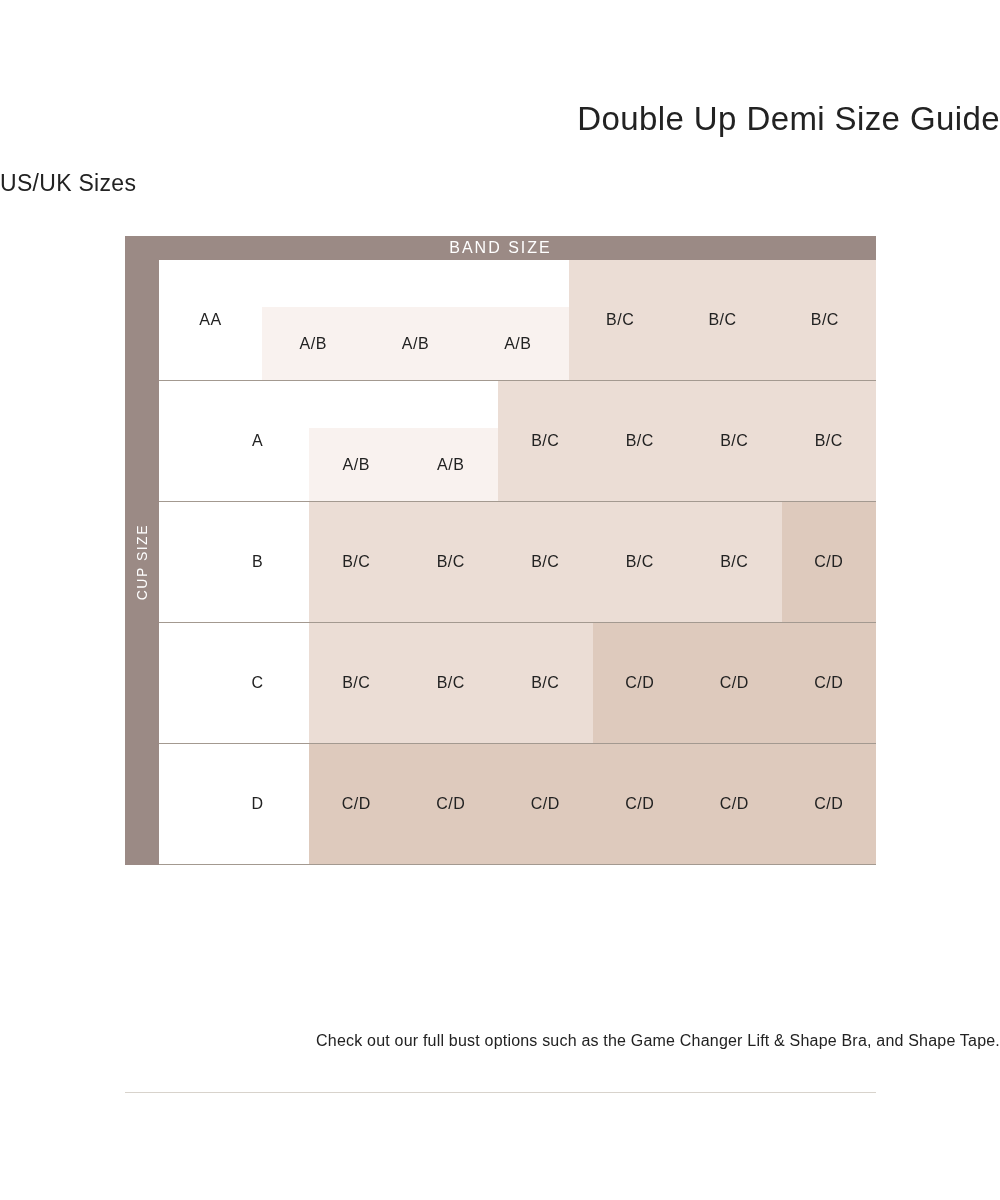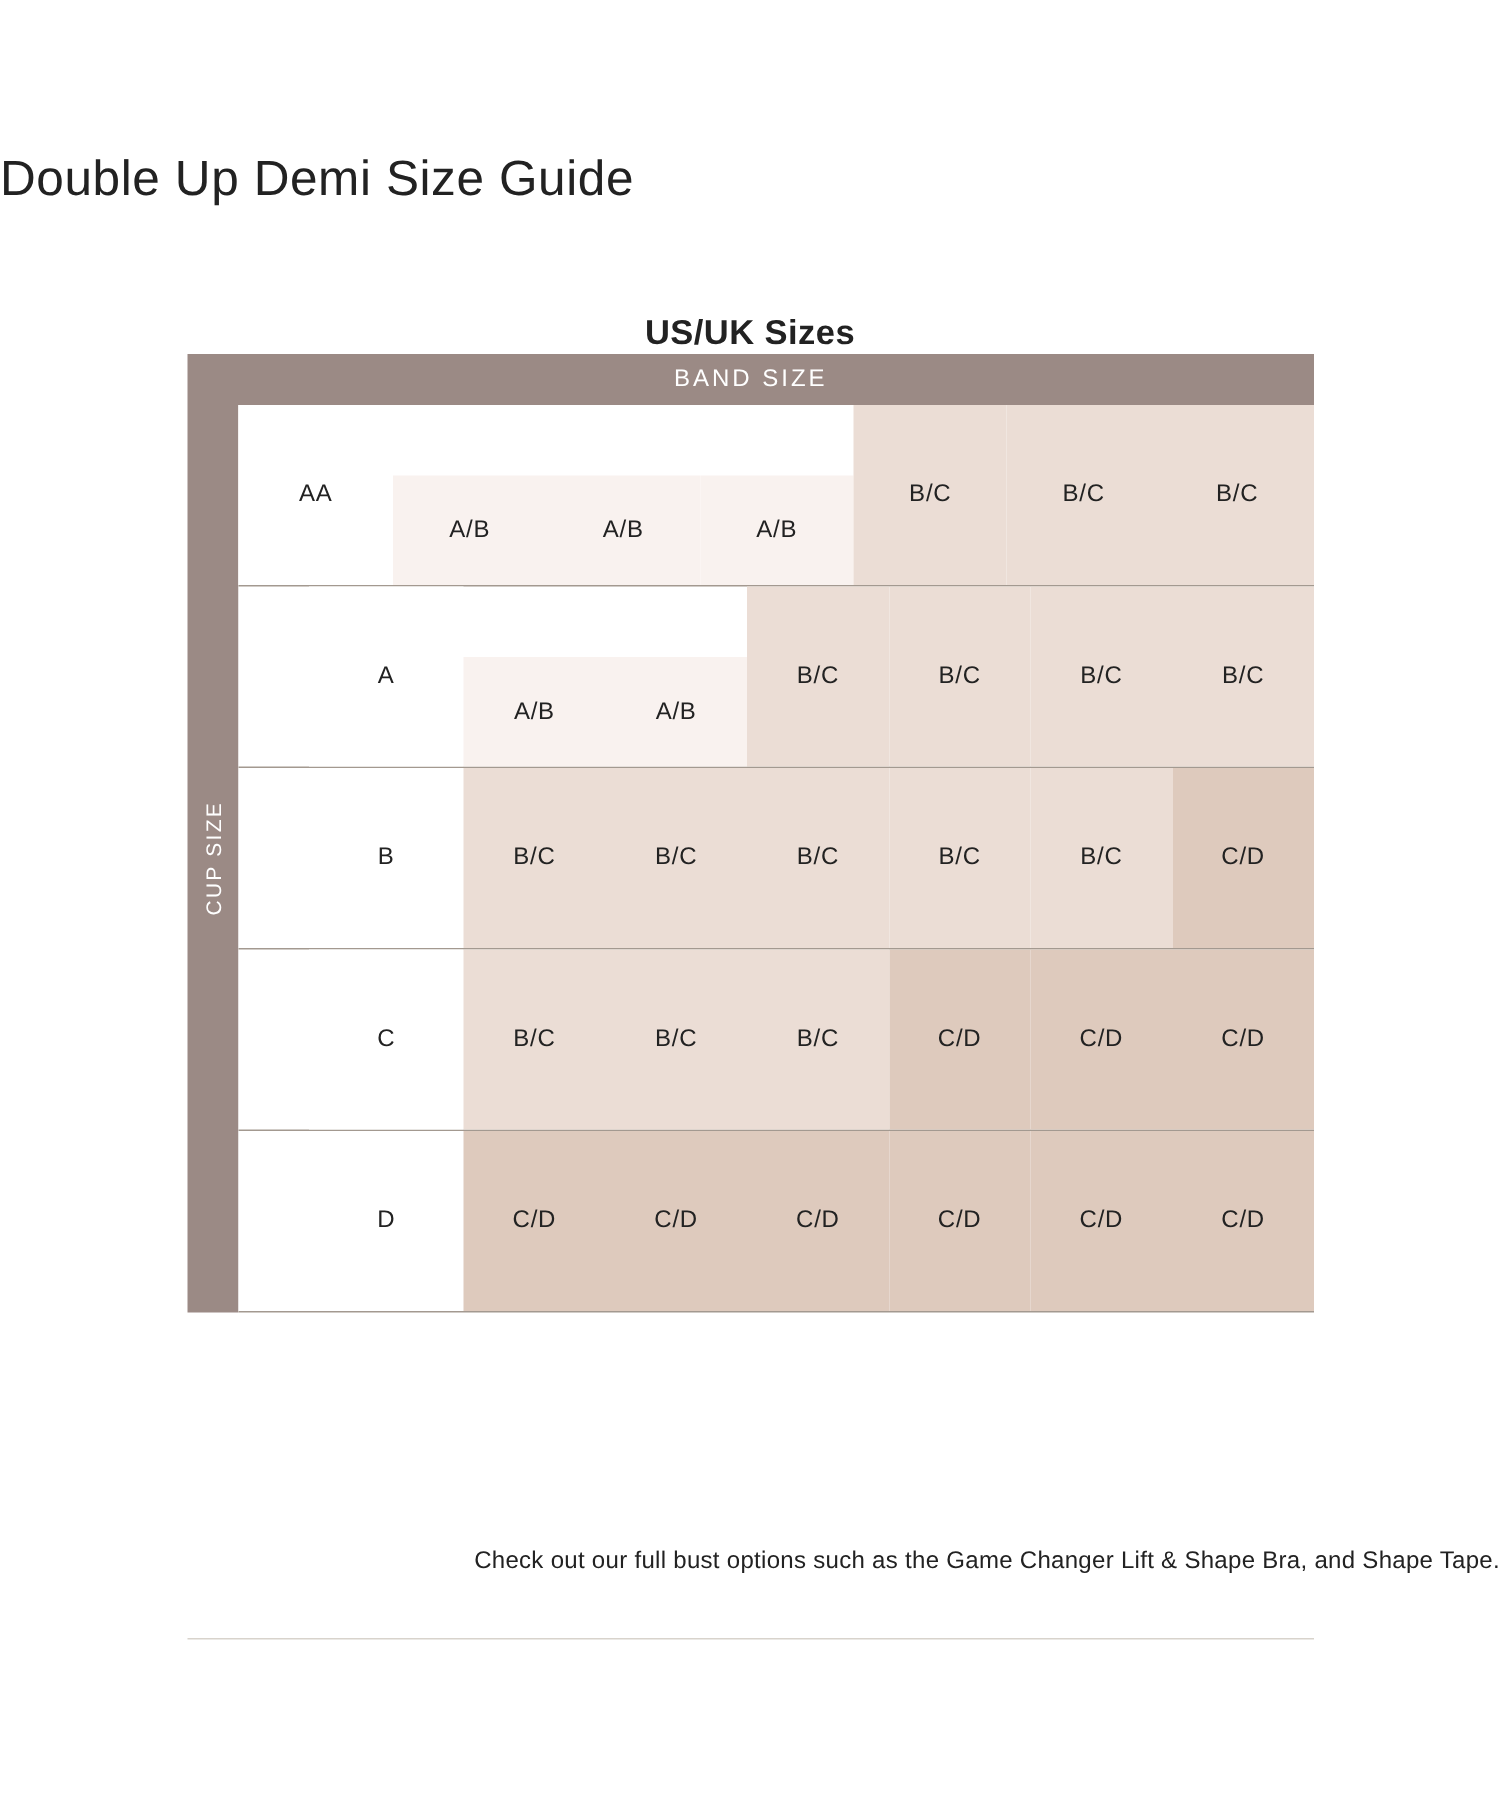--- a/index.html
+++ b/index.html
@@ -14,32 +14,32 @@
   html,body{
     margin:0;padding:0;background:#ffffff;
     width:1000px;height:1200px;overflow:hidden;
     font-family:"Liberation Sans",sans-serif;color:var(--text);
     -webkit-font-smoothing:antialiased;
   }
   .stage{position:relative;width:1000px;height:1200px;background:#fff;}
 
   .title{
     position:absolute;top:100px;left:0;width:100%;
-    text-align:left;font-size:33px;letter-spacing:.4px;font-weight:400;
+    text-align:right;font-size:33px;letter-spacing:.4px;font-weight:400;
   }
   .subtitle{
     position:absolute;top:170px;left:0;width:100%;
-    text-align:center;font-size:23px;letter-spacing:.3px;font-weight:700;margin-top:38px;
+    font-size:23px;letter-spacing:.3px;font-weight:400;
   }
 
   .size-table{
     position:absolute;top:236px;left:125px;width:751px;
   }
   .band-bar{
-    height:34px;background:var(--band-bar);
+    height:24px;background:var(--band-bar);
     display:flex;align-items:center;justify-content:center;
     color:#ffffff;font-size:16px;letter-spacing:2px;
   }
   .table-body{display:flex;}
   .cup-strip{
     width:34px;background:var(--band-bar);flex:0 0 34px;
     display:flex;align-items:center;justify-content:center;
   }
   .cup-strip .vlabel{
     writing-mode:vertical-rl;transform:rotate(180deg);

